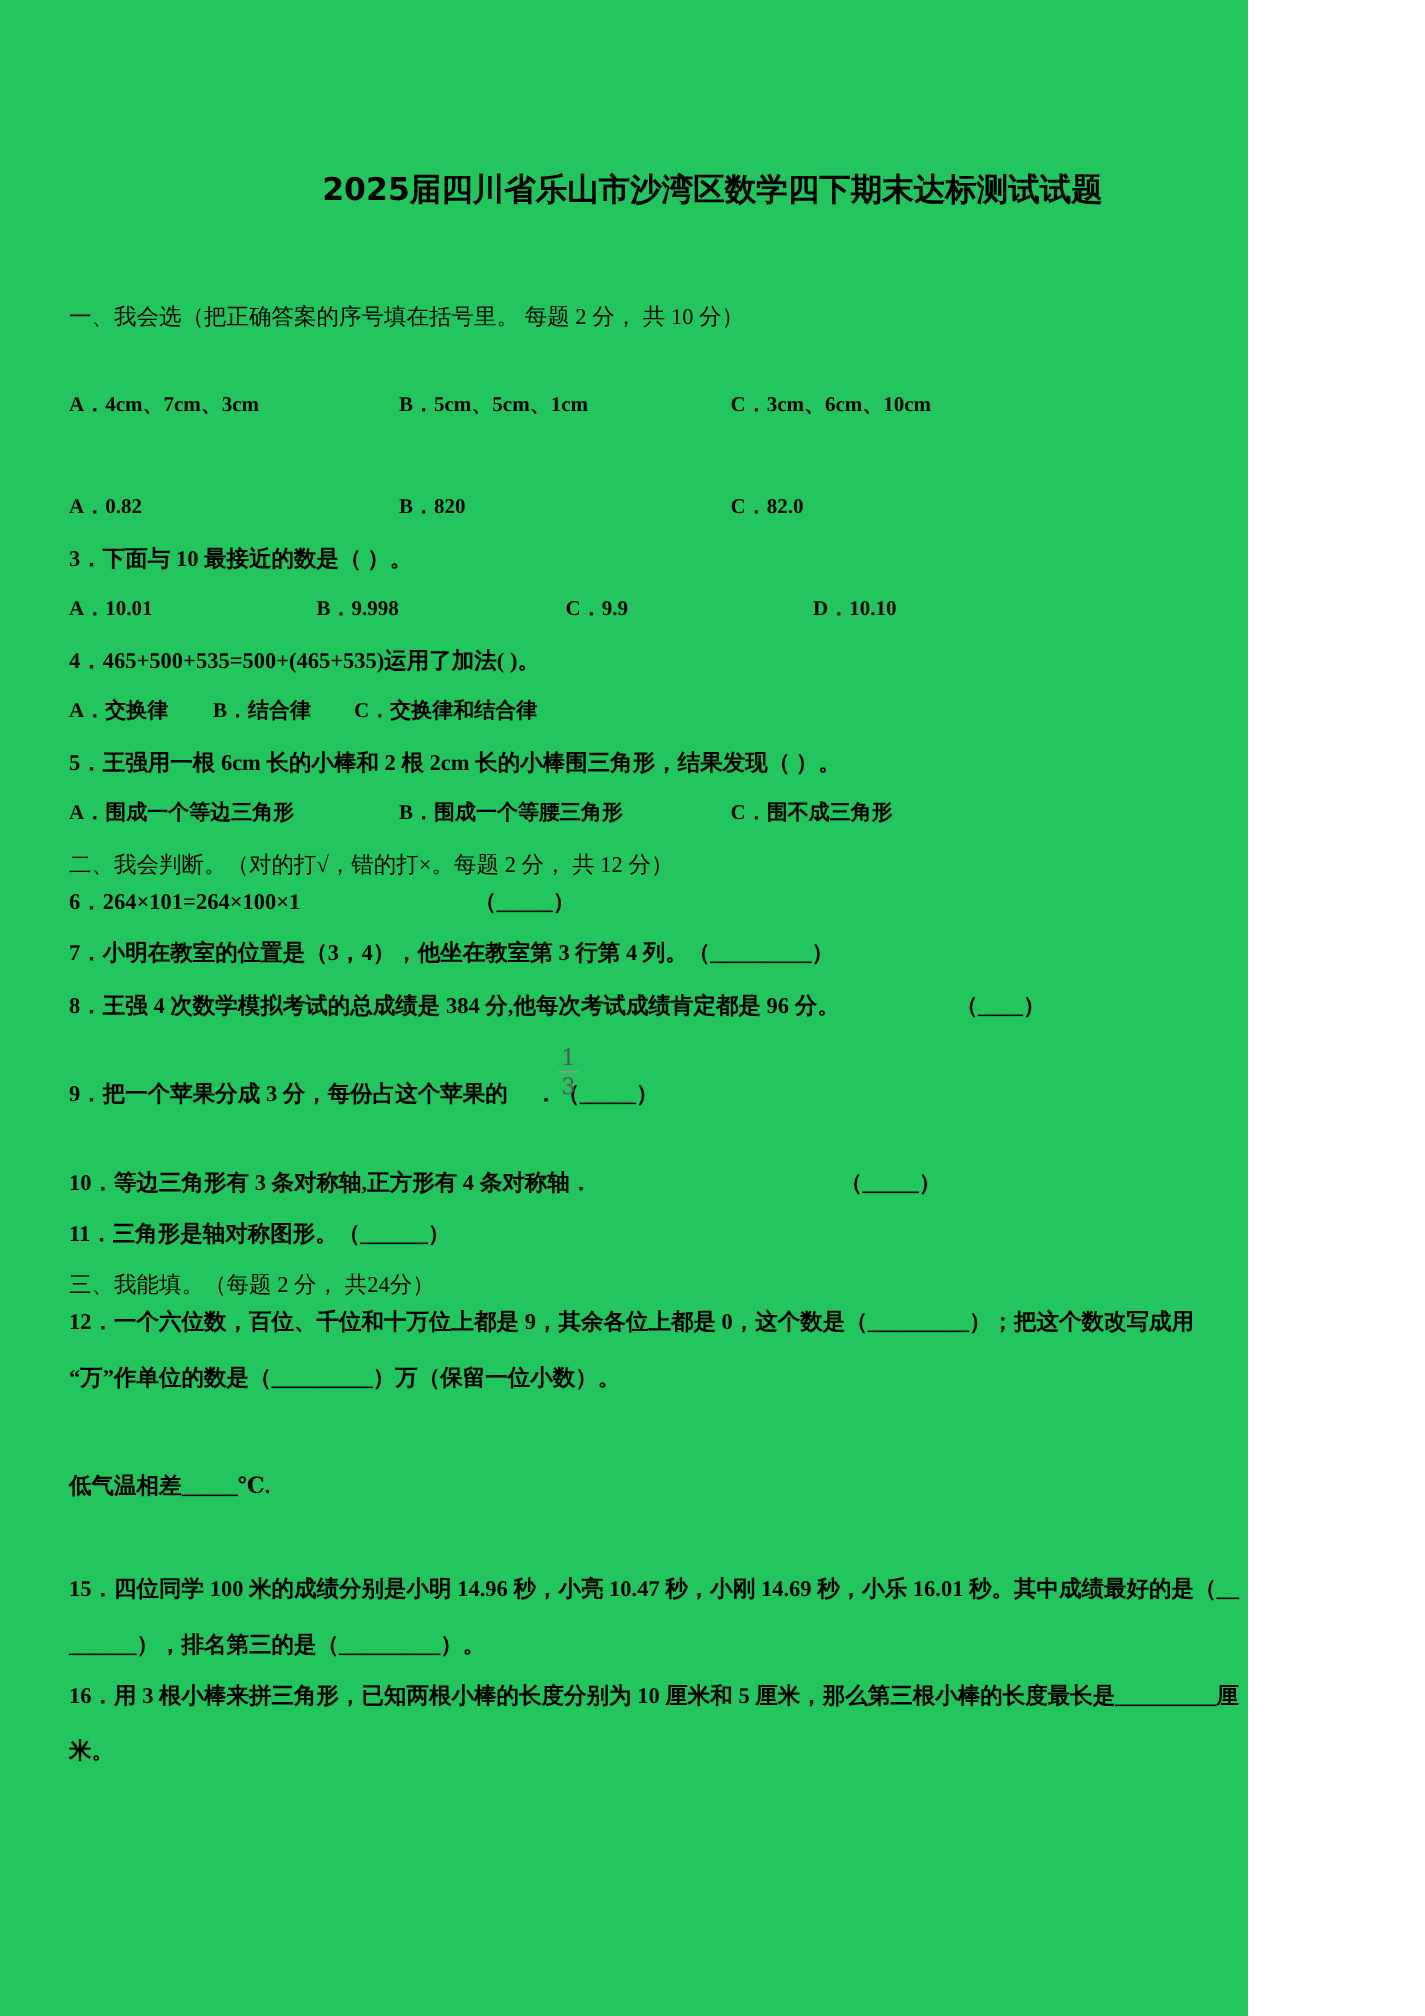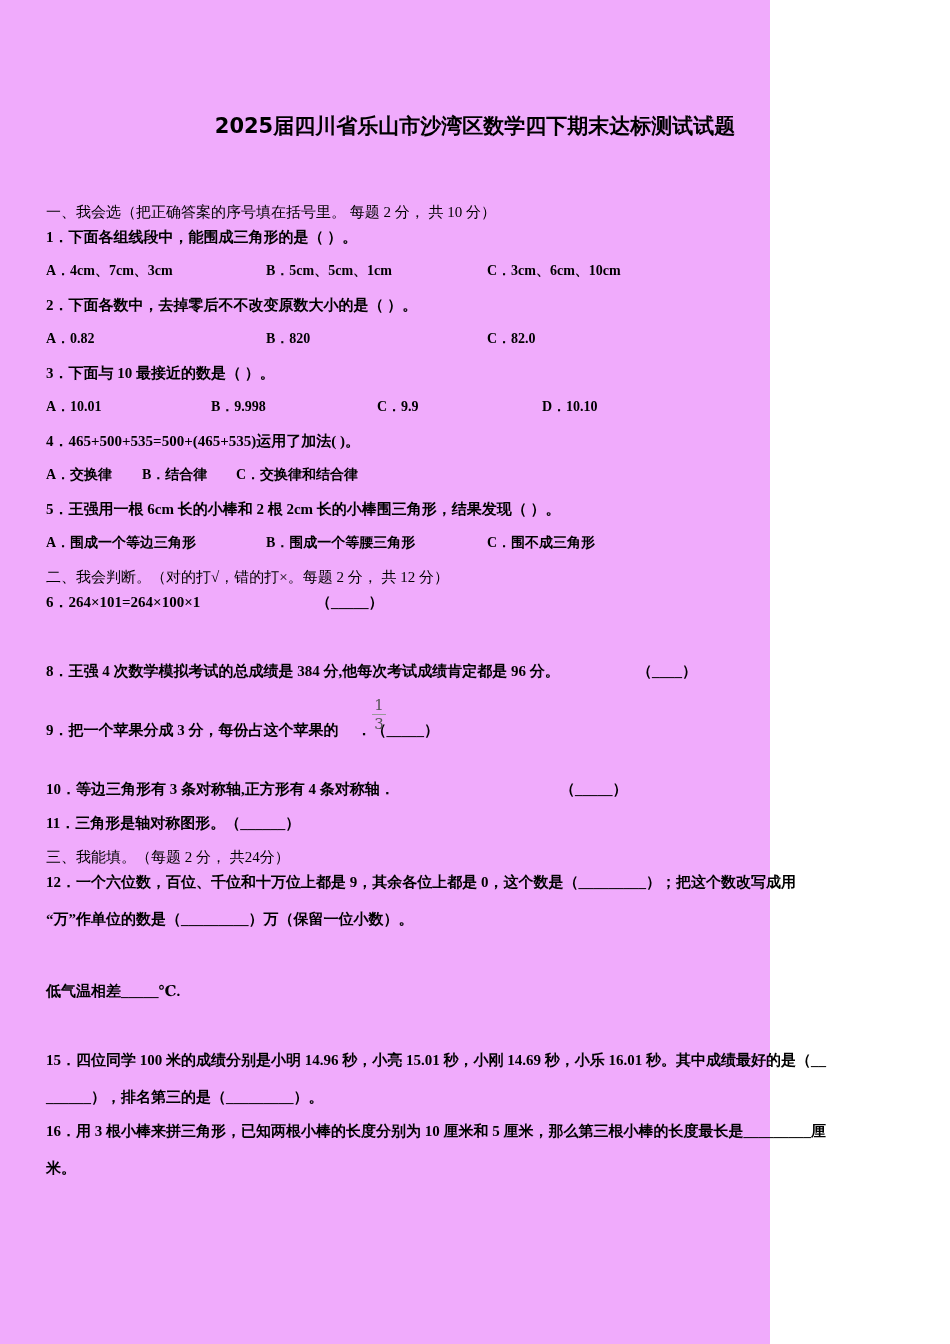--- a/index.html
+++ b/index.html
@@ -1,44 +1,42 @@
 <!DOCTYPE html>
 <html><head>
 <meta charset="utf-8">
 <style>
   html, body { margin: 0; padding: 0; background: #ffffff; }
   body { width: 950px; height: 1344px; position: relative; overflow: hidden;
          font-family: "Liberation Serif", "DejaVu Serif", serif; color: #000; }
-  .page { position: absolute; left: 0; top: 0; width: 770px; height: 1344px; background: #f0abfc; }
+  .page { position: absolute; left: 0; top: 0; width: 832px; height: 1344px; background: #22c55e; }
   .title { position: absolute; left: 0; width: 950px; top: 112px; text-align: center;
            font-family: "DejaVu Sans", "Liberation Sans", sans-serif; font-weight: bold;
            font-size: 21px; letter-spacing: 0px; }
   .line { position: absolute; left: 46px; font-size: 15px; white-space: nowrap; line-height: 20px; }
   .b { font-weight: bold; }
   .opt { position: absolute; font-size: 14px; font-weight: bold; white-space: nowrap; line-height: 20px; }
   .section { position: absolute; left: 46px; font-size: 15px; white-space: nowrap; line-height: 20px; }
   .frac { position: absolute; font-size: 15px; color: #555; text-align: center; width: 14px; line-height: 16px;
           font-family: "DejaVu Serif", serif; }
   .frac .bar { display: block; height: 1px; background: #999; margin: 1px 0; }
 </style>
 </head>
 <body>
 
 <div class="page">
 
   <div class="title">2025届四川省乐山市沙湾区数学四下期末达标测试试题</div>
 
   <div class="section" style="top:202px;">一、我会选（把正确答案的序号填在括号里。  每题 2 分，  共 10 分）</div>
 
-  <div class="line b" style="top:227px;">1．下面各组线段中，能围成三角形的是（    ）。</div>
   <div class="opt" style="left:46px; top:261px;">A．4cm、7cm、3cm</div>
   <div class="opt" style="left:266px; top:261px;">B．5cm、5cm、1cm</div>
   <div class="opt" style="left:487px; top:261px;">C．3cm、6cm、10cm</div>
 
-  <div class="line b" style="top:295px;">2．下面各数中，去掉零后不不改变原数大小的是（    ）。</div>
   <div class="opt" style="left:46px; top:329px;">A．0.82</div>
   <div class="opt" style="left:266px; top:329px;">B．820</div>
   <div class="opt" style="left:487px; top:329px;">C．82.0</div>
 
   <div class="line b" style="top:363px;">3．下面与 10 最接近的数是（    ）。</div>
   <div class="opt" style="left:46px; top:397px;">A．10.01</div>
   <div class="opt" style="left:211px; top:397px;">B．9.998</div>
   <div class="opt" style="left:377px; top:397px;">C．9.9</div>
   <div class="opt" style="left:542px; top:397px;">D．10.10</div>
 
@@ -50,20 +48,21 @@
   <div class="line b" style="top:499px;">5．王强用一根 6cm 长的小棒和 2 根 2cm 长的小棒围三角形，结果发现（        ）。</div>
   <div class="opt" style="left:46px; top:533px;">A．围成一个等边三角形</div>
   <div class="opt" style="left:266px; top:533px;">B．围成一个等腰三角形</div>
   <div class="opt" style="left:487px; top:533px;">C．围不成三角形</div>
 
   <div class="section" style="top:567px;">二、我会判断。（对的打√，错的打×。每题 2 分，  共 12 分）</div>
 
   <div class="line b" style="top:592px;">6．264×101=264×100×1</div>
   <div class="line b" style="left:316px; top:592px;">（_____）</div>
 
+  <div class="line b" style="top:626px;">7．小明在教室的位置是（3，4），他坐在教室第 3 行第 4 列。（_________）</div>
 
   <div class="line b" style="top:661px;">8．王强 4 次数学模拟考试的总成绩是 384 分,他每次考试成绩肯定都是 96 分。</div>
   <div class="line b" style="left:637px; top:661px;">（____）</div>
 
   <div class="line b" style="top:720px;">
     <span>9．把一个苹果分成 3 分，每份占这个苹果的</span><span style="display:inline-block; width:18px;"></span><span>．（_____）</span>
   </div>
   <div class="frac" style="left:372px; top:697px;">
     <span>1</span>
     <span class="bar"></span>
@@ -76,20 +75,20 @@
   <div class="line b" style="top:813px;">11．三角形是轴对称图形。（______）</div>
 
   <div class="section" style="top:847px;">三、我能填。（每题 2 分，  共24分）</div>
 
   <div class="line b" style="top:872px;">12．一个六位数，百位、千位和十万位上都是 9，其余各位上都是 0，这个数是（_________）；把这个数改写成用</div>
   <div class="line b" style="top:909px;">“万”作单位的数是（_________）万（保留一位小数）。</div>
 
   <div class="line b" style="top:981px;">低气温相差_____℃.</div>
 
 
-  <div class="line b" style="top:1050px;">15．四位同学 100 米的成绩分别是小明 14.96 秒，小亮 15.01 秒，小刚 14.69 秒，小乐 16.01 秒。其中成绩最好的是（__</div>
+  <div class="line b" style="top:1050px;">15．四位同学 100 米的成绩分别是小明 14.96 秒，小亮 10.47 秒，小刚 14.69 秒，小乐 16.01 秒。其中成绩最好的是（__</div>
   <div class="line b" style="top:1087px;">______），排名第三的是（_________）。</div>
 
   <div class="line b" style="top:1121px;">16．用 3 根小棒来拼三角形，已知两根小棒的长度分别为 10 厘米和 5 厘米，那么第三根小棒的长度最长是_________厘</div>
   <div class="line b" style="top:1158px;">米。</div>
 
 
 </div>
 
 </body></html>

